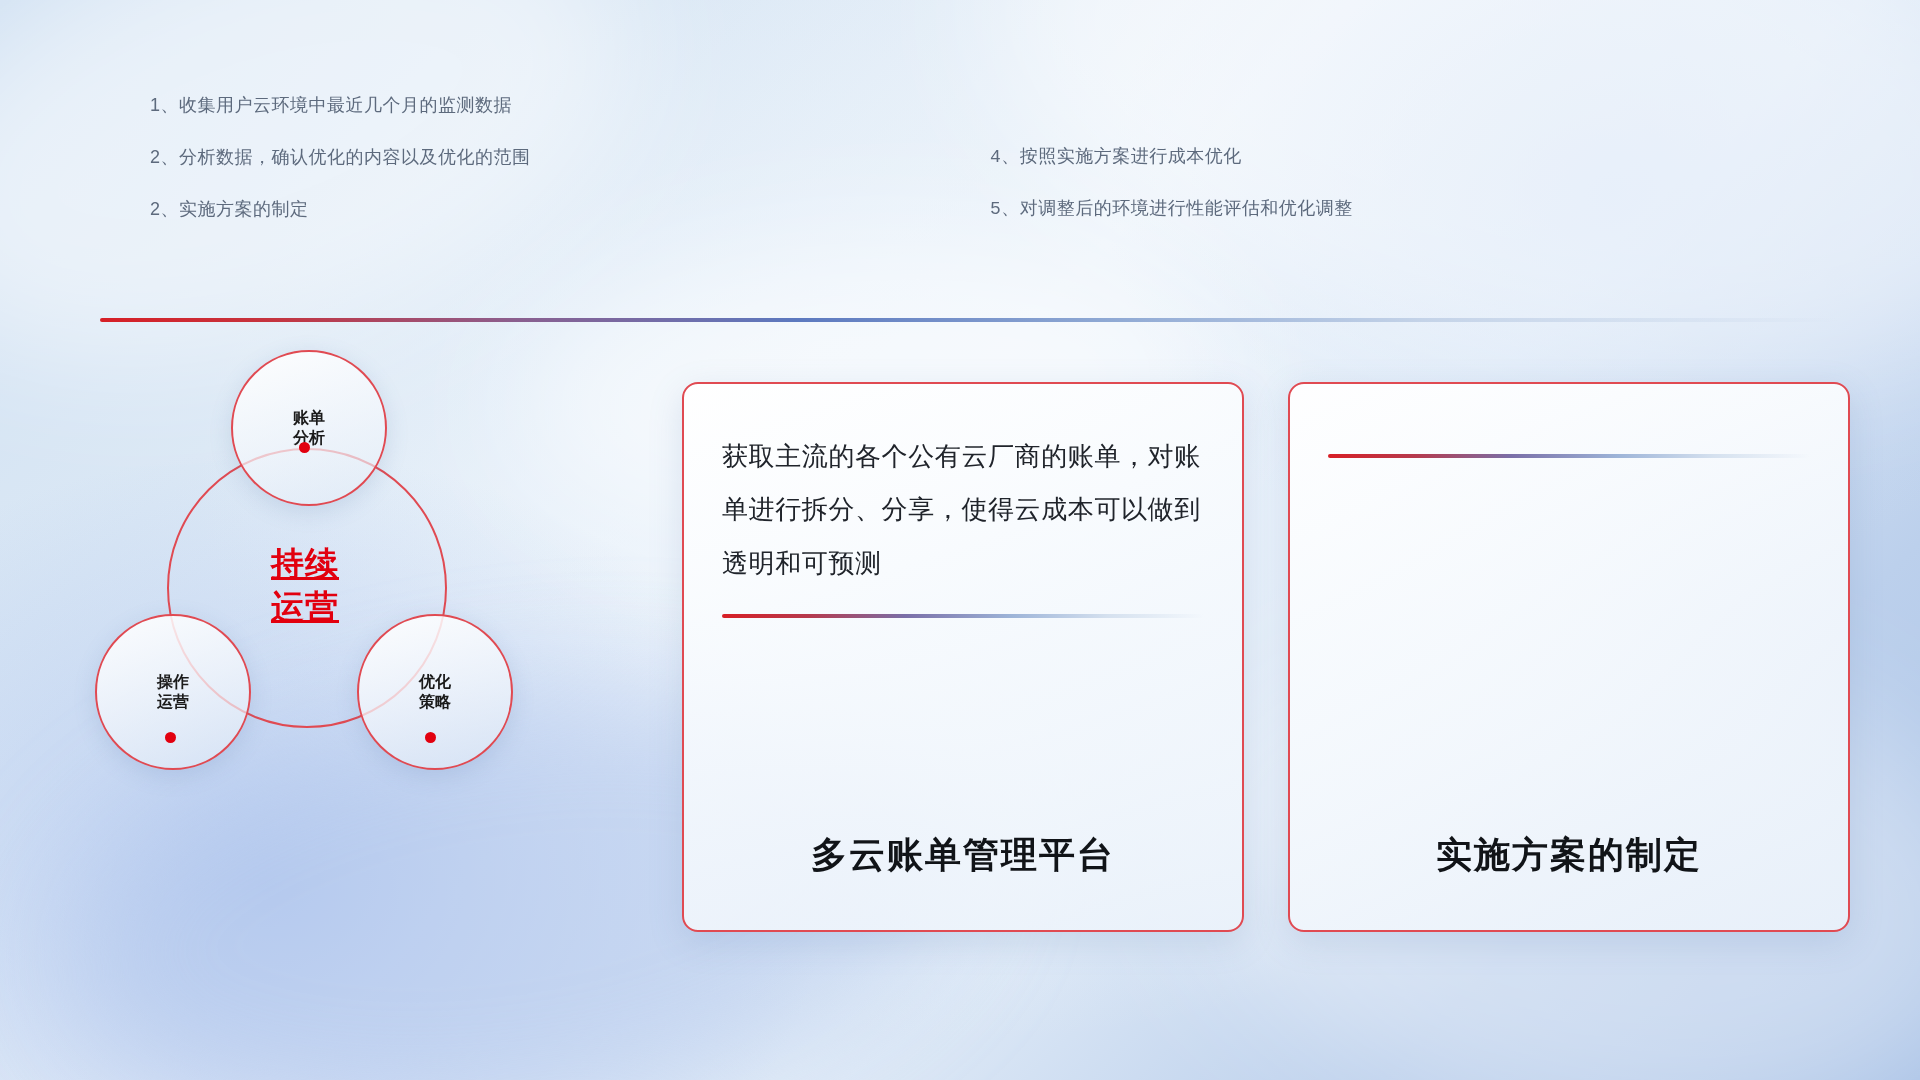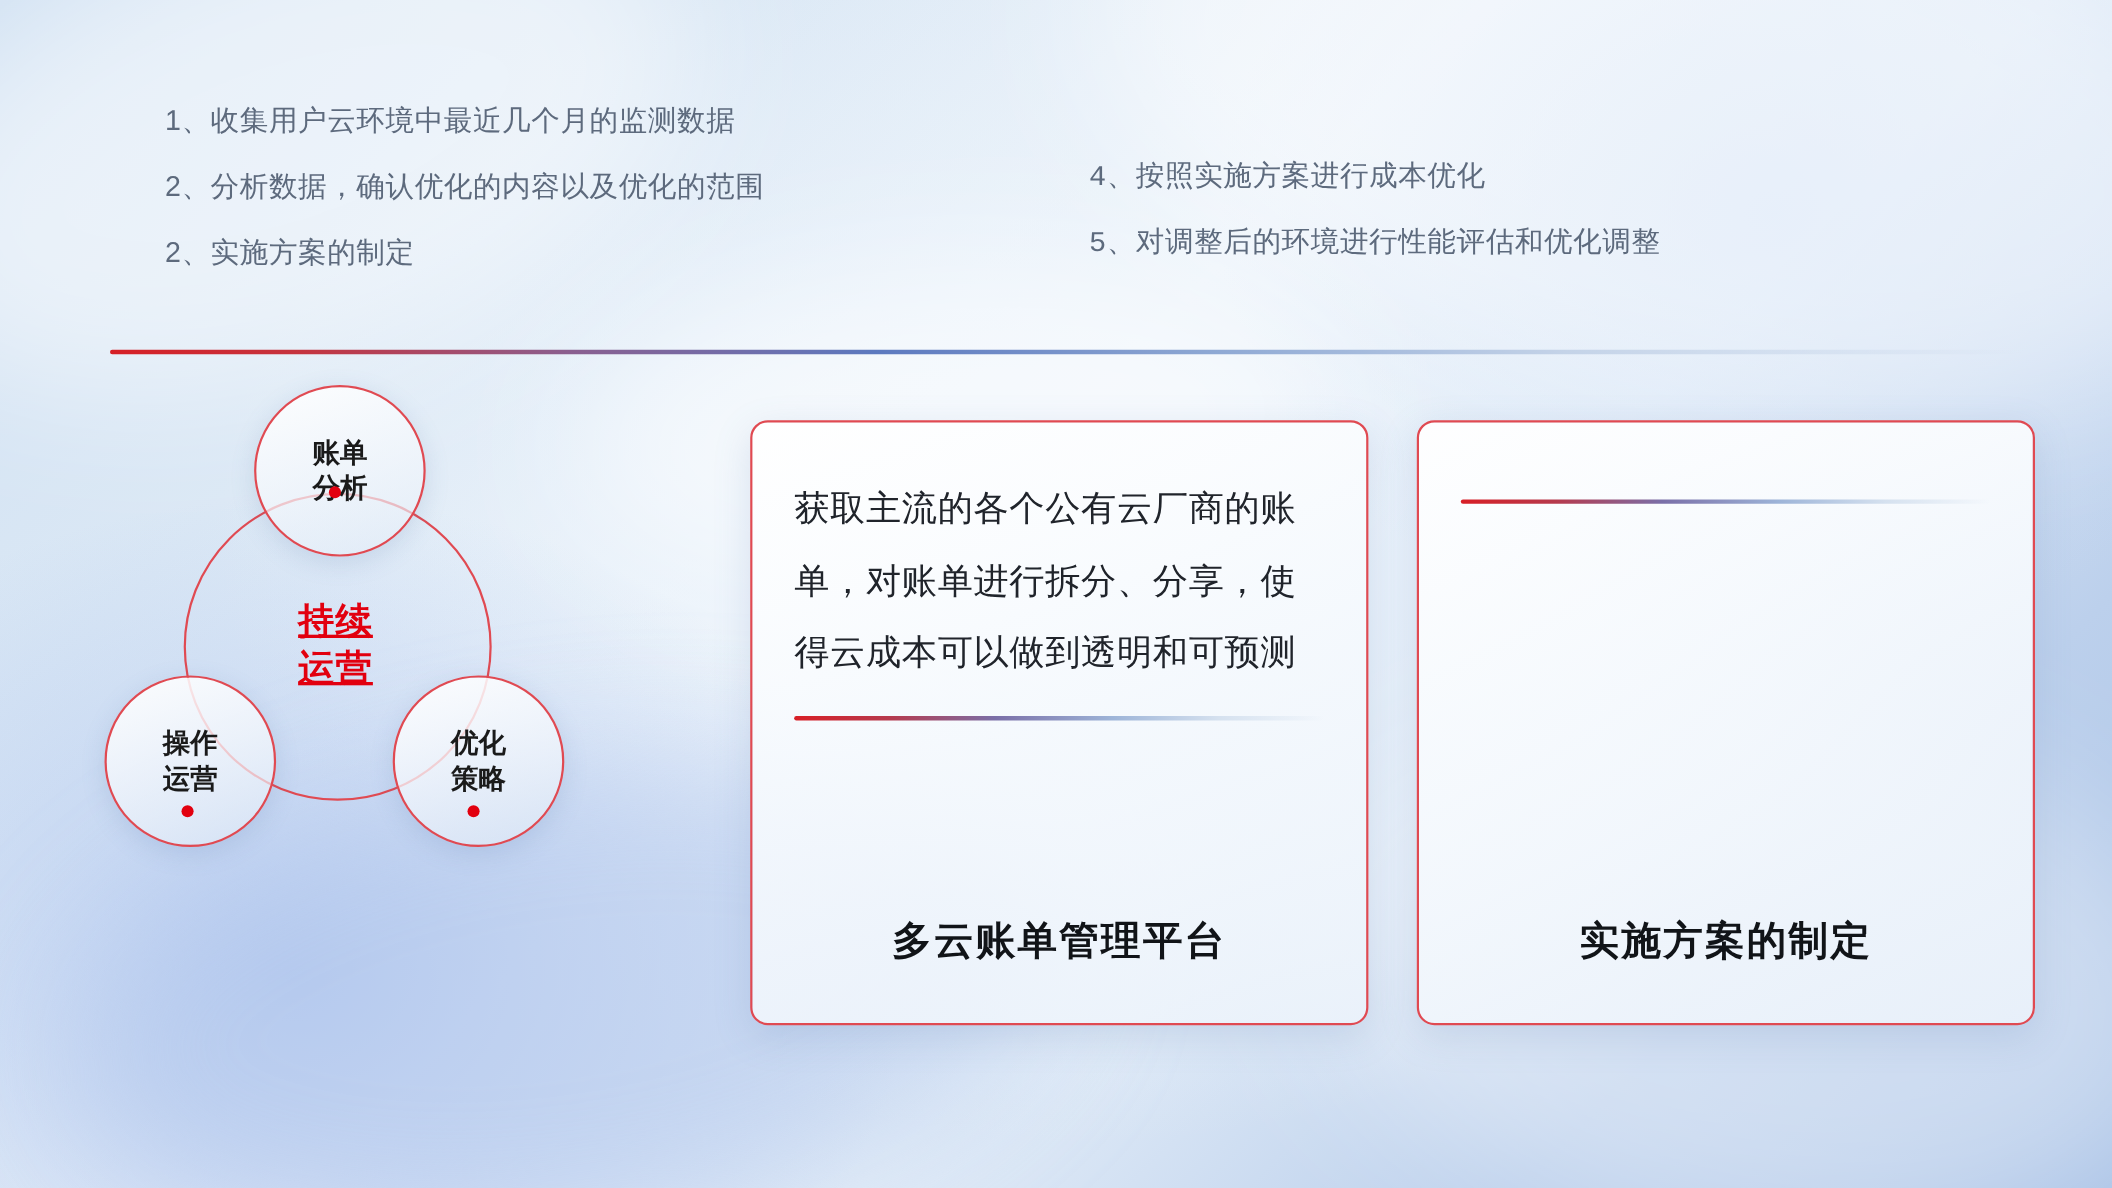--- a/index.html
+++ b/index.html
@@ -33,21 +33,21 @@
   .streak-1 { left: -120px; top: -80px; width: 760px; height: 420px; background: rgba(255,255,255,0.5); transform: rotate(-18deg); }
   .streak-2 { left: 980px; top: -160px; width: 1100px; height: 520px; background: rgba(255,255,255,0.42); transform: rotate(12deg); }
   .streak-3 { left: 60px; top: 700px; width: 900px; height: 420px; background: rgba(176,198,236,0.5); transform: rotate(-8deg); }
   .streak-4 { left: 1180px; top: 640px; width: 820px; height: 480px; background: rgba(255,255,255,0.35); transform: rotate(9deg); }
   .streak-5 { left: 520px; top: 240px; width: 700px; height: 300px; background: rgba(255,255,255,0.5); transform: rotate(-4deg); }
 
   
   .list {
     position: absolute;
     color: #5d6a7d;
-    font-size: 26px;
+    font-size: 18px;
     line-height: 1.0;
   }
   .list-left { left: 150px; top: 96px; }
   .list-right { left: 990px; top: 148px; font-family: Liberation Mono, monospace; }
   .list-item {
     display: block;
     white-space: nowrap;
     margin-bottom: 34px;
     letter-spacing: 0.5px;
   }
@@ -76,21 +76,21 @@
     border-radius: 50%;
     border: 2px solid #e04a52;
     background: linear-gradient(160deg, rgba(255,255,255,0.92) 0%, rgba(243,247,252,0.72) 55%, rgba(226,236,247,0.6) 100%);
     box-shadow: 0 6px 22px rgba(90,120,170,0.18);
     display: flex;
     align-items: center;
     justify-content: center;
     text-align: center;
     color: #1a1a1a;
     font-weight: bold;
-    font-size: 25px;
+    font-size: 16px;
     line-height: 1.28;
   }
   .circle-top { left: 136px; top: 0px; width: 152px; height: 152px; }
   .circle-left { left: 0px; top: 264px; width: 152px; height: 152px; }
   .circle-right { left: 262px; top: 264px; width: 152px; height: 152px; }
 
   .ring {
     position: absolute;
     left: 72px;
     top: 98px;
@@ -141,21 +141,21 @@
     box-sizing: border-box;
     padding: 46px 38px 34px 38px;
     display: flex;
     flex-direction: column;
   }
   .card-1 { left: 682px; }
   .card-2 { left: 1288px; }
 
   .card-body {
     color: #20242b;
-    font-size: 32px;
+    font-size: 26px;
     line-height: 2.05;
     letter-spacing: 0.6px;
     flex: 0 0 auto;
   }
   .card-rule {
     margin-top: 24px;
     height: 4px;
     border-radius: 2px;
     background: linear-gradient(90deg, #d81f26 0%, #b63a4d 18%, #7a6fa8 38%, #9db4d8 60%, #d5e1ef 80%, rgba(226,235,246,0) 100%);
   }

